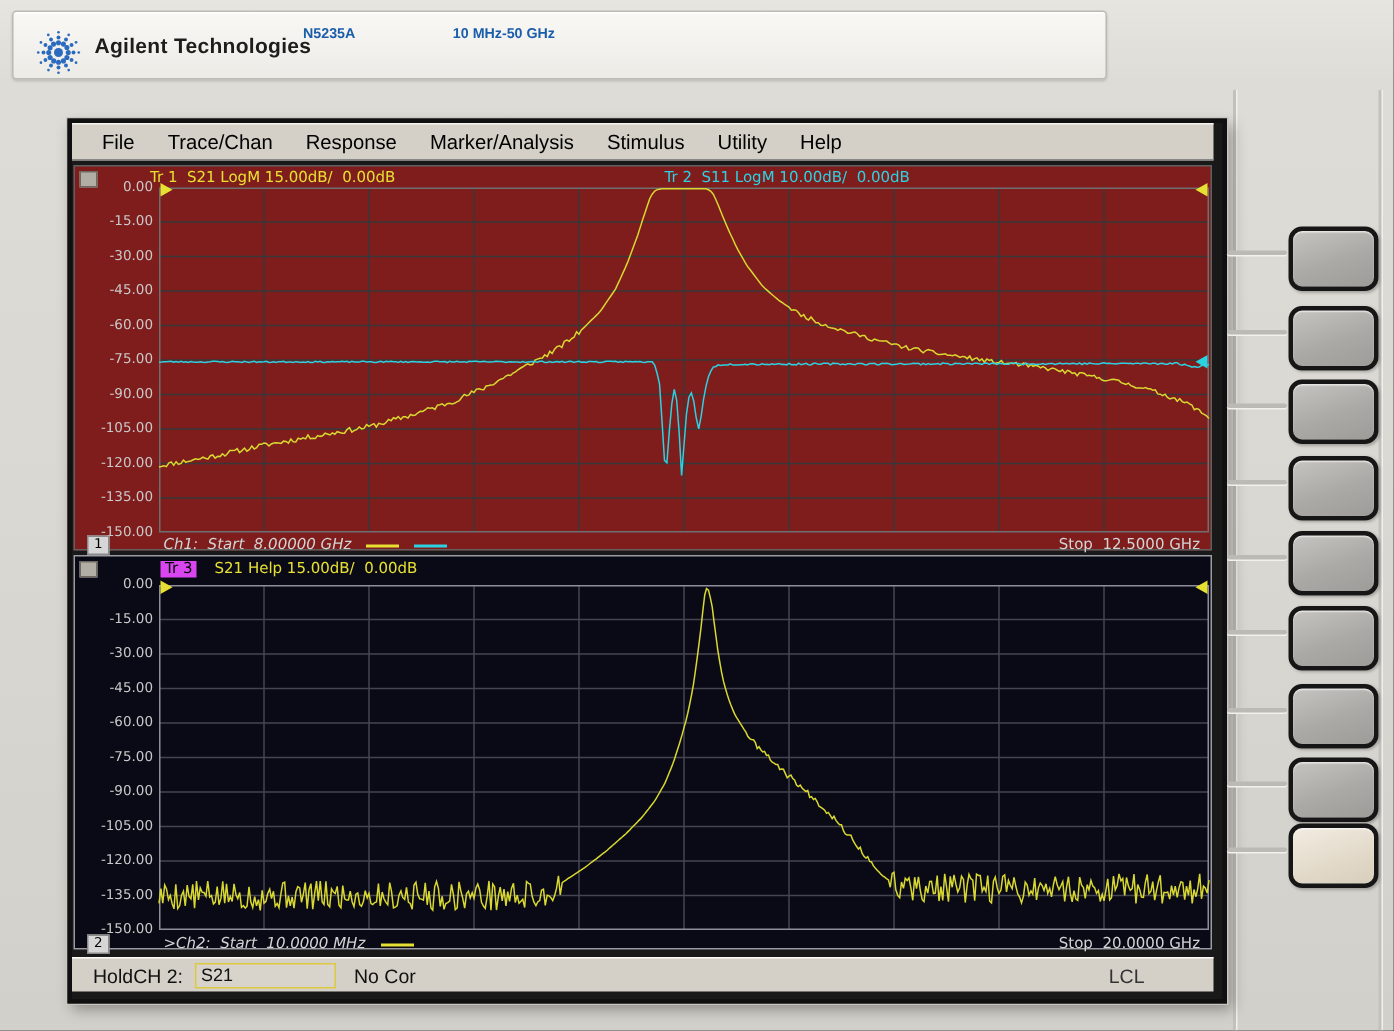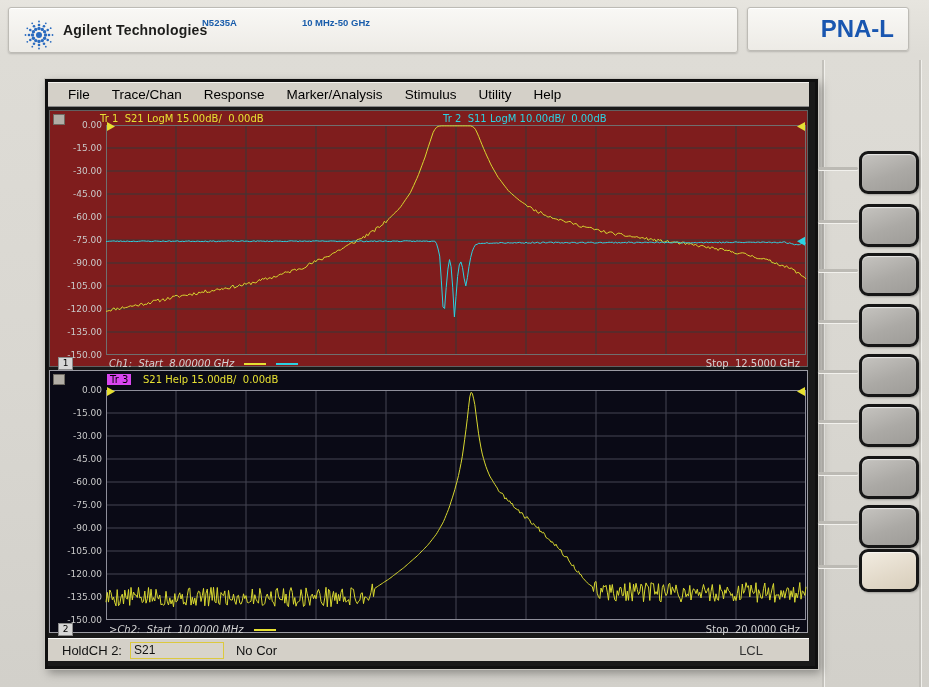--- a/index.html
+++ b/index.html
@@ -112,23 +112,20 @@
         <circle cx="28.7" cy="10.2" r="0.9" fill="#2a6bbf"></circle>
       </svg>
     <div class="brand">Agilent Technologies</div>
     <div class="prod">
       <div class="prod-sub">
         <span>N5235A</span>
         <span>10 MHz-50 GHz</span>
       </div>
     </div>
   </div>
-  <div class="plate" id="plate-badge">
-    <div class="badge-text">PNA-L</div>
-  </div>
 
   <div class="seam-v" style="left:822px;"></div>
   <div class="seam-v" style="left:919px;"></div>
 
   <div id="screen">
     <div id="menubar">
         <div class="menu-item">File</div>
         <div class="menu-item">Trace/Chan</div>
         <div class="menu-item">Response</div>
         <div class="menu-item">Marker/Analysis</div>

